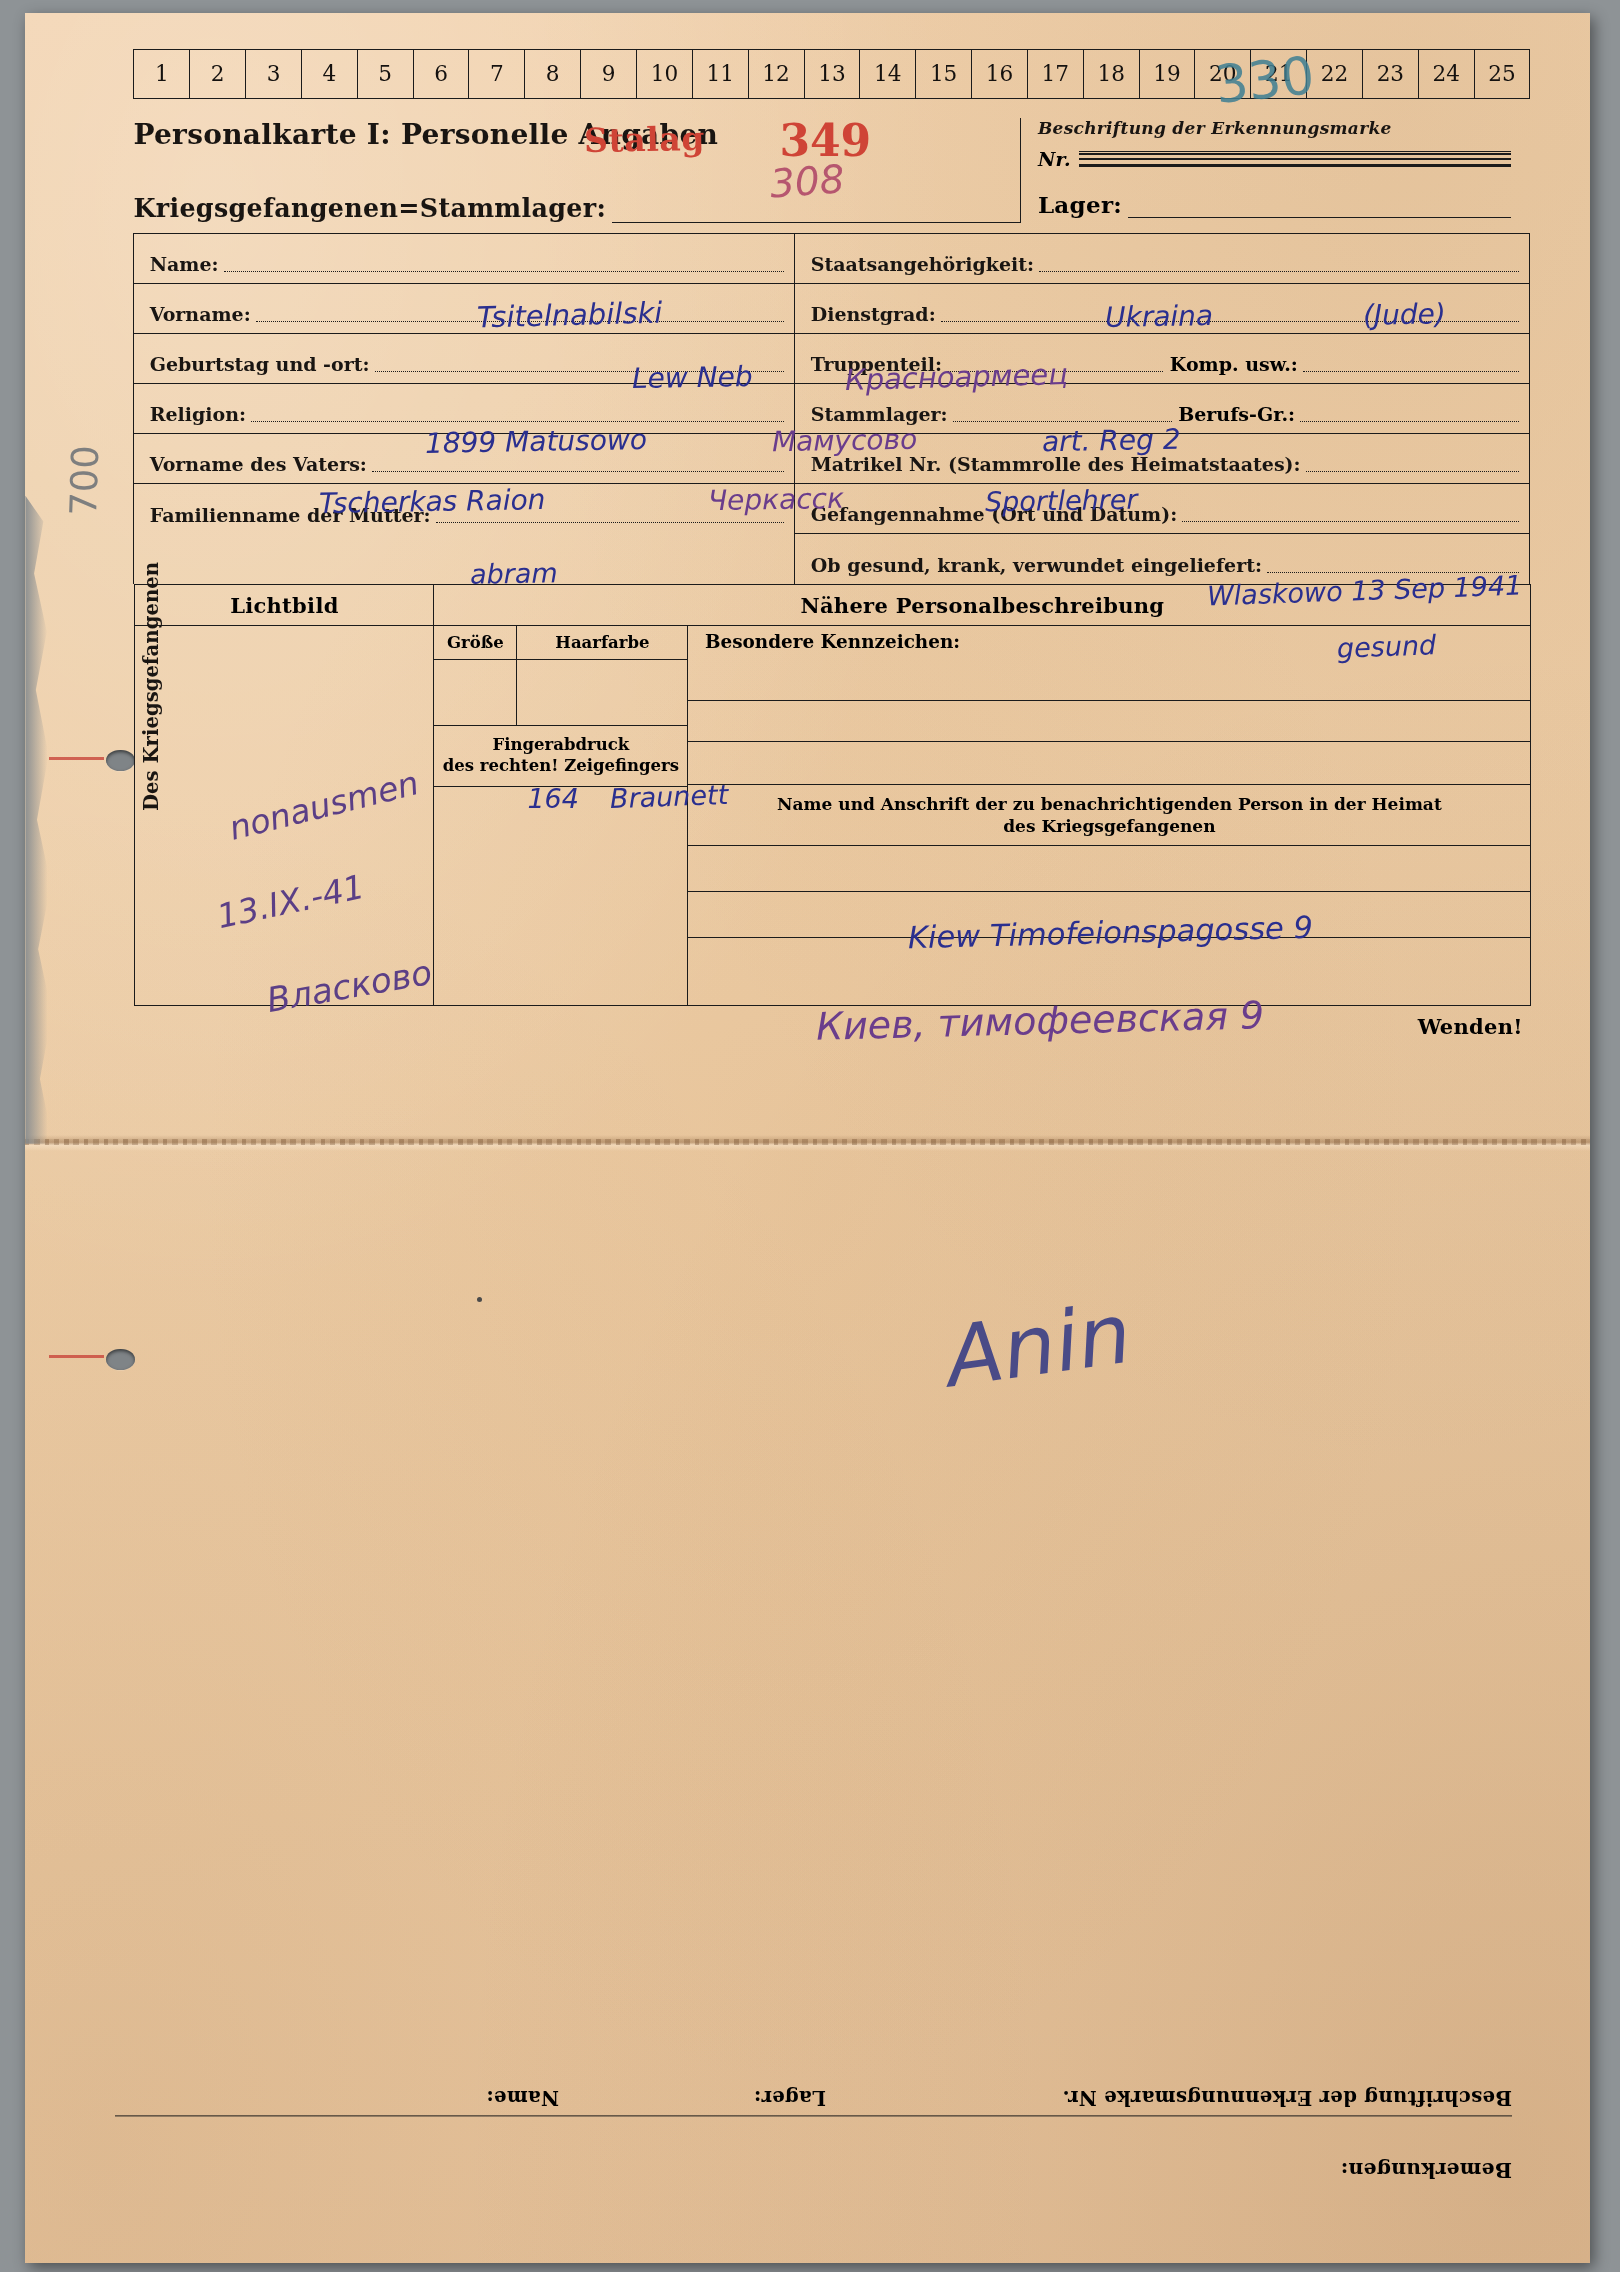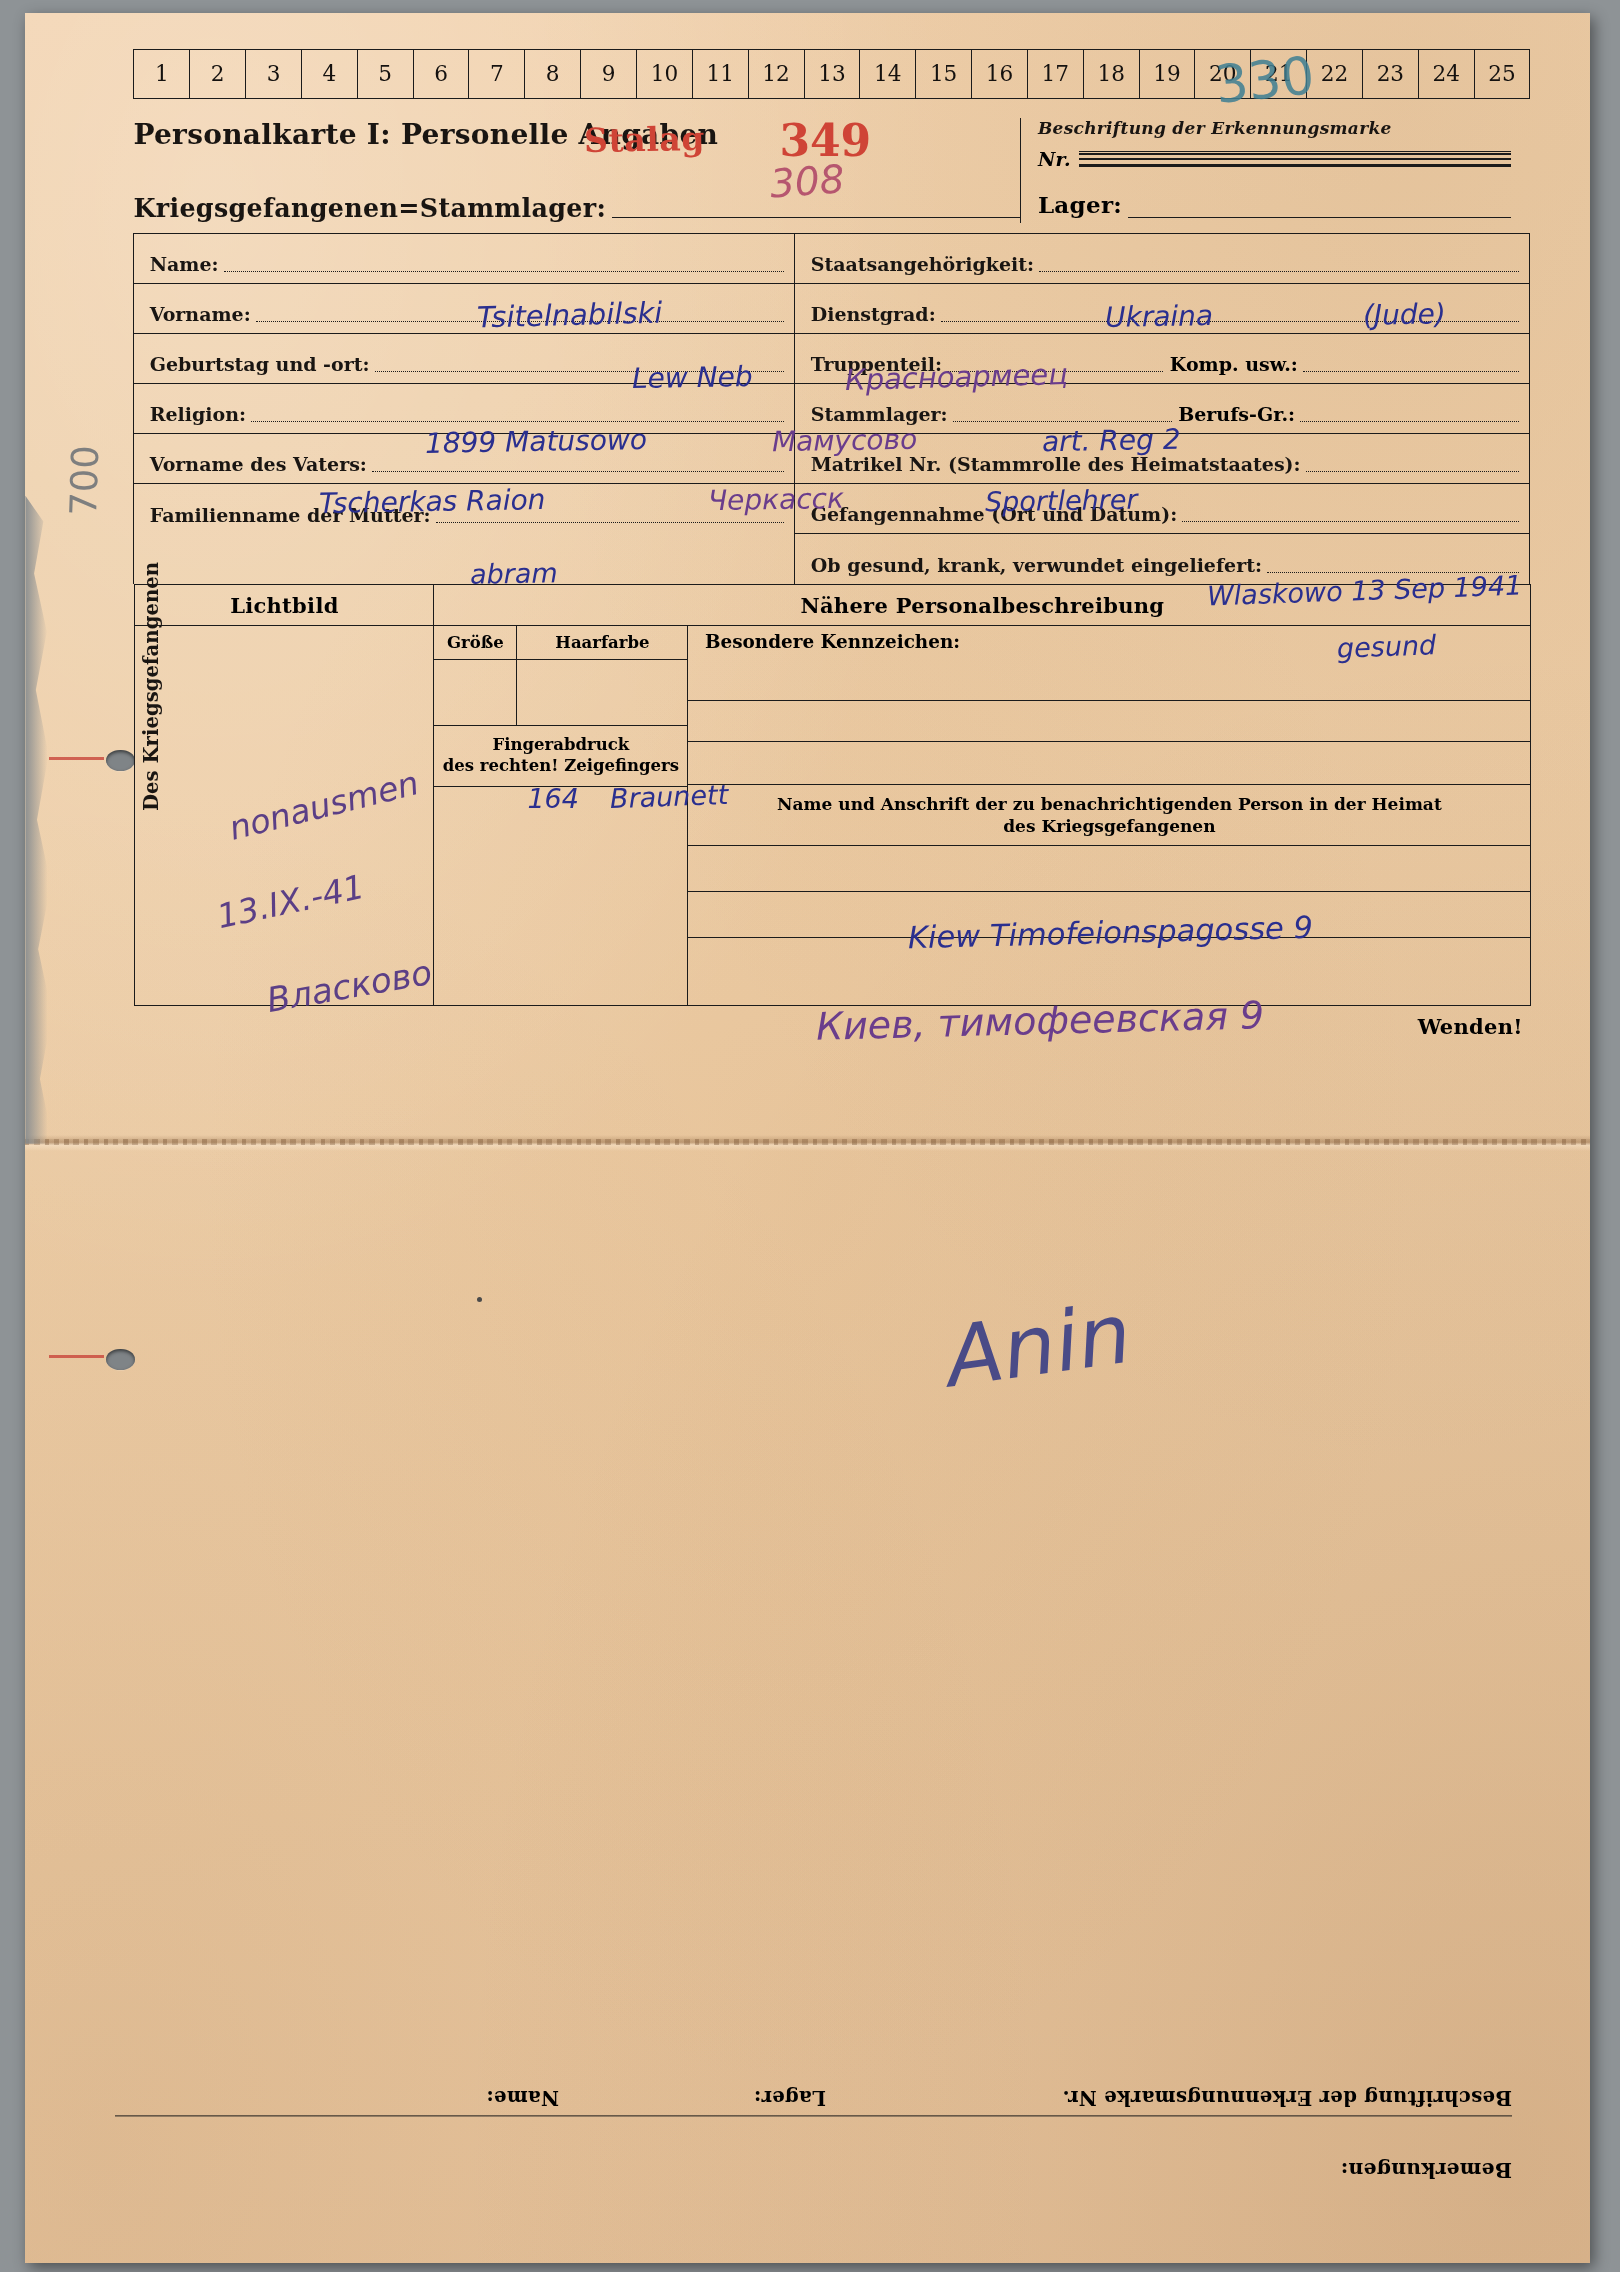--- a/index.html
+++ b/index.html
@@ -107,21 +107,21 @@
 
   .fraktur {
     font-family:"DejaVu Serif", serif;
     font-weight:700;
     letter-spacing: 0.3px;
   }
   #ptitle { font-size: 28px; color:#191512; }
   #ptitle .sub { font-weight:700; }
 
   #stammlager-line {
-    display:flex; 
+    display:flex; align-items:flex-end;
     margin-top: 23px; padding-left:19px;
     width: 906px;
   }
   #stammlager-label { font-size:25.4px; font-weight:700; white-space:nowrap; color:#191512;}
   #stammlager-rule { flex:1; border-bottom:1.9px solid #1b1b1b; height:25.4px; margin-left:6.4px;}
 
   #erk-label { font-size: 17px; color:#191512; font-weight:700;}
   #nr-line { display:flex; align-items:flex-end; margin-top:10.2px;}
   #nr-label { font-size:19px; font-weight:700;}
   #nr-hatch {

